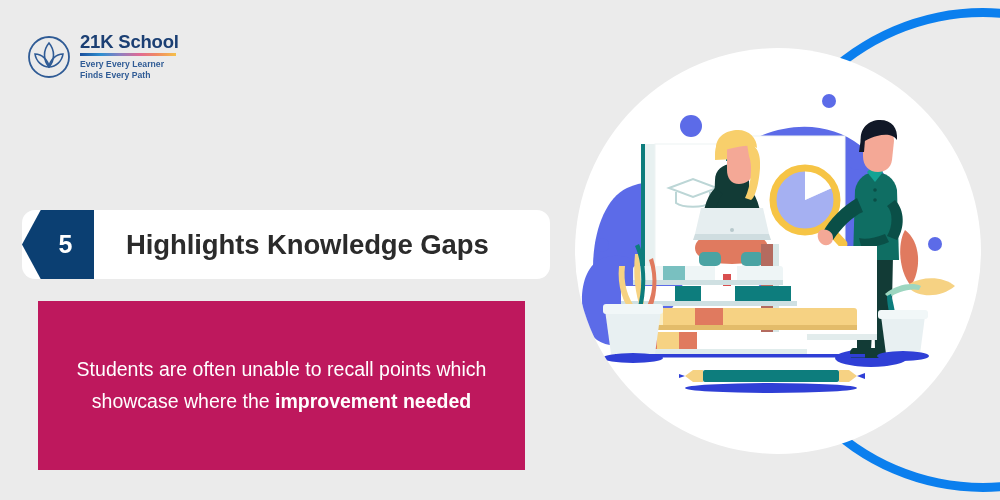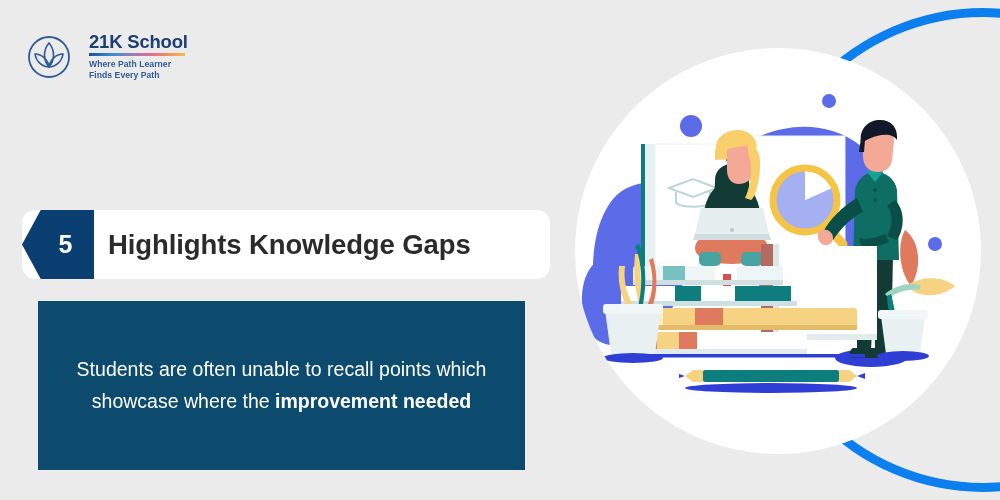--- a/index.html
+++ b/index.html
@@ -48,21 +48,21 @@
   
   .logo {
     position: absolute;
     left: 27px;
     top: 29px;
     width: 210px;
     height: 55px;
     z-index: 6;
     display: flex;
     align-items: center;
-    gap: 18px;
+    gap: 9px;
   }
   .logo-mark {
     width: 44px;
     height: 44px;
     flex: 0 0 44px;
   }
   .logo-text {
     display: flex;
     flex-direction: column;
     justify-content: center;
@@ -121,41 +121,41 @@
     justify-content: center;
     padding-left: 15px;
     box-sizing: border-box;
     color: #ffffff;
     font-size: 25px;
     font-weight: bold;
     z-index: 8;
   }
   .banner-title {
     position: absolute;
-    left: 86px;
+    left: 104px;
     top: 0px;
     height: 69px;
     display: flex;
     align-items: center;
     font-size: 27.5px;
     font-weight: bold;
     color: #2b2b2b;
     letter-spacing: -0.1px;
     z-index: 8;
     white-space: nowrap;
   }
 
   
   .body-box {
     position: absolute;
     left: 38px;
     top: 301px;
     width: 487px;
     height: 169px;
-    background: #0c4a6e;
+    background: #be185d;
     z-index: 5;
     display: flex;
     align-items: center;
     justify-content: center;
   }
   .body-text {
     color: #ffffff;
     font-size: 19.5px;
     line-height: 1.62;
     text-align: center;
@@ -370,21 +370,21 @@
         <circle cx="22" cy="22" r="20" fill="none" stroke="#2f5b95" stroke-width="1.8"></circle>
         <path d="M22 8 C 28 15, 28 25, 22 32 C 16 25, 16 15, 22 8 Z" fill="none" stroke="#2f5b95" stroke-width="1.6"></path>
         <path d="M22 32 C 15 32, 9 26, 8 19 C 15 19, 21 25, 22 32 Z" fill="none" stroke="#2f5b95" stroke-width="1.6"></path>
         <path d="M22 32 C 29 32, 35 26, 36 19 C 29 19, 23 25, 22 32 Z" fill="none" stroke="#2f5b95" stroke-width="1.6"></path>
       </svg>
     </div>
     <div class="logo-text">
       <div class="logo-title">21K School</div>
       <div class="logo-rule"></div>
       <div class="logo-tag">
-        <div>Where Path Learner</div>
+        <div>Every Every Learner</div>
         <div>Finds Every Path</div>
       </div>
     </div>
   </div>
 
   <div class="banner">
     <div class="banner-arrow"></div>
     <div class="banner-number">5</div>
     <div class="banner-title">Highlights Knowledge Gaps</div>
   </div>

